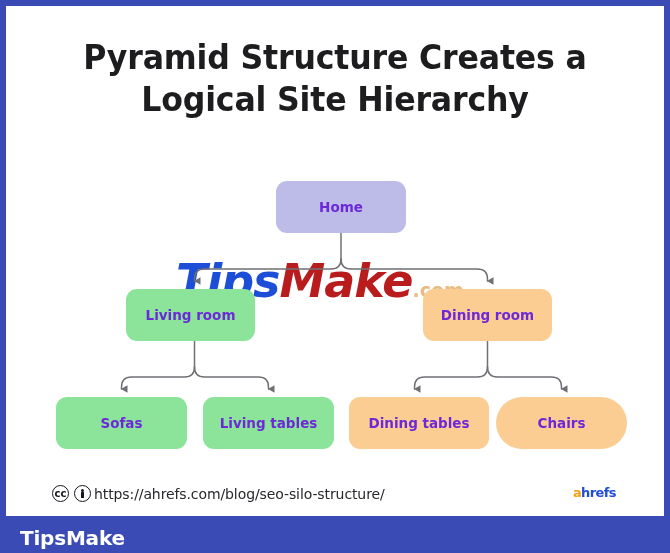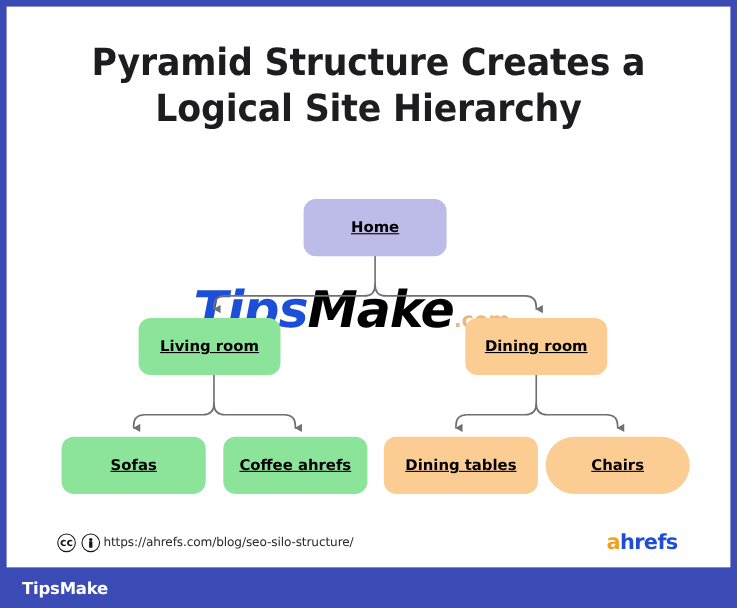--- a/index.html
+++ b/index.html
@@ -57,21 +57,21 @@
     font-weight: bold;
     font-style: italic;
     font-size: 46px;
     line-height: 46px;
     letter-spacing: -1px;
     white-space: nowrap;
     pointer-events: none;
     user-select: none;
   }
   #watermark .wm-tips { color: #1d4ed8; }
-  #watermark .wm-make { color: #000000; }
+  #watermark .wm-make { color: #b91c1c; }
   #watermark .wm-com {
     color: #e8bb82;
     font-size: 19px;
     font-style: normal;
     letter-spacing: 0;
   }
 
   
   #edges {
     position: absolute;
@@ -84,24 +84,23 @@
   
   .node {
     position: absolute;
     border-radius: 11px;
     display: flex;
     align-items: center;
     justify-content: center;
     font-family: "DejaVu Sans", sans-serif;
     font-weight: bold;
     font-size: 13.5px;
-    color: #000000;
+    color: #6d28d9;
     box-sizing: border-box;
     text-align: center;
-    text-decoration: underline;
   }
   .node.purple { background: #bdbce8; }
   .node.green  { background: #8ce39a; }
   .node.orange { background: #fbcd93; }
 
   
   #footer {
     position: absolute;
     left: 0;
     top: 476px;
@@ -150,31 +149,31 @@
     display: flex;
     flex-direction: column;
     align-items: center;
     justify-content: center;
   }
   #source-url {
     position: absolute;
     left: 88px;
     top: 4px;
     font-family: "DejaVu Sans", sans-serif;
-    font-size: 11px;
+    font-size: 14px;
     color: #27282c;
     letter-spacing: -0.1px;
   }
   #ahrefs-logo {
     position: absolute;
     right: 48px;
     top: 1px;
     font-family: "DejaVu Sans", sans-serif;
     font-weight: bold;
-    font-size: 19px;
+    font-size: 13px;
     letter-spacing: -0.6px;
     line-height: 20px;
   }
   #ahrefs-logo .a-mark { color: #f3a01c; }
   #ahrefs-logo .hrefs-mark { color: #1f4dd6; }
 
   
   #bottom-bar {
     position: absolute;
     left: 0;
@@ -183,21 +182,21 @@
     height: 37px;
     background: #3a4bb5;
   }
   #bottom-bar-label {
     position: absolute;
     left: 20px;
     top: 10px;
     color: #ffffff;
     font-family: "DejaVu Sans", sans-serif;
     font-weight: bold;
-    font-size: 15px;
+    font-size: 20px;
     letter-spacing: -0.2px;
   }
 </style>
 </head>
 <body>
 
 <div id="page">
 
   <div id="canvas">
 
@@ -240,21 +239,21 @@
 
     <div class="node orange" style="left:417px; top:283px; width:129px; height:52px;">
       <span>Dining room</span>
     </div>
 
     <div class="node green" style="left:50px; top:391px; width:131px; height:52px;">
       <span>Sofas</span>
     </div>
 
     <div class="node green" style="left:197px; top:391px; width:131px; height:52px;">
-      <span>Coffee ahrefs</span>
+      <span>Living tables</span>
     </div>
 
     <div class="node orange" style="left:343px; top:391px; width:140px; height:52px;">
       <span>Dining tables</span>
     </div>
 
     <div class="node orange" style="left:490px; top:391px; width:131px; height:52px;border-radius:26px;">
       <span>Chairs</span>
     </div>
 

